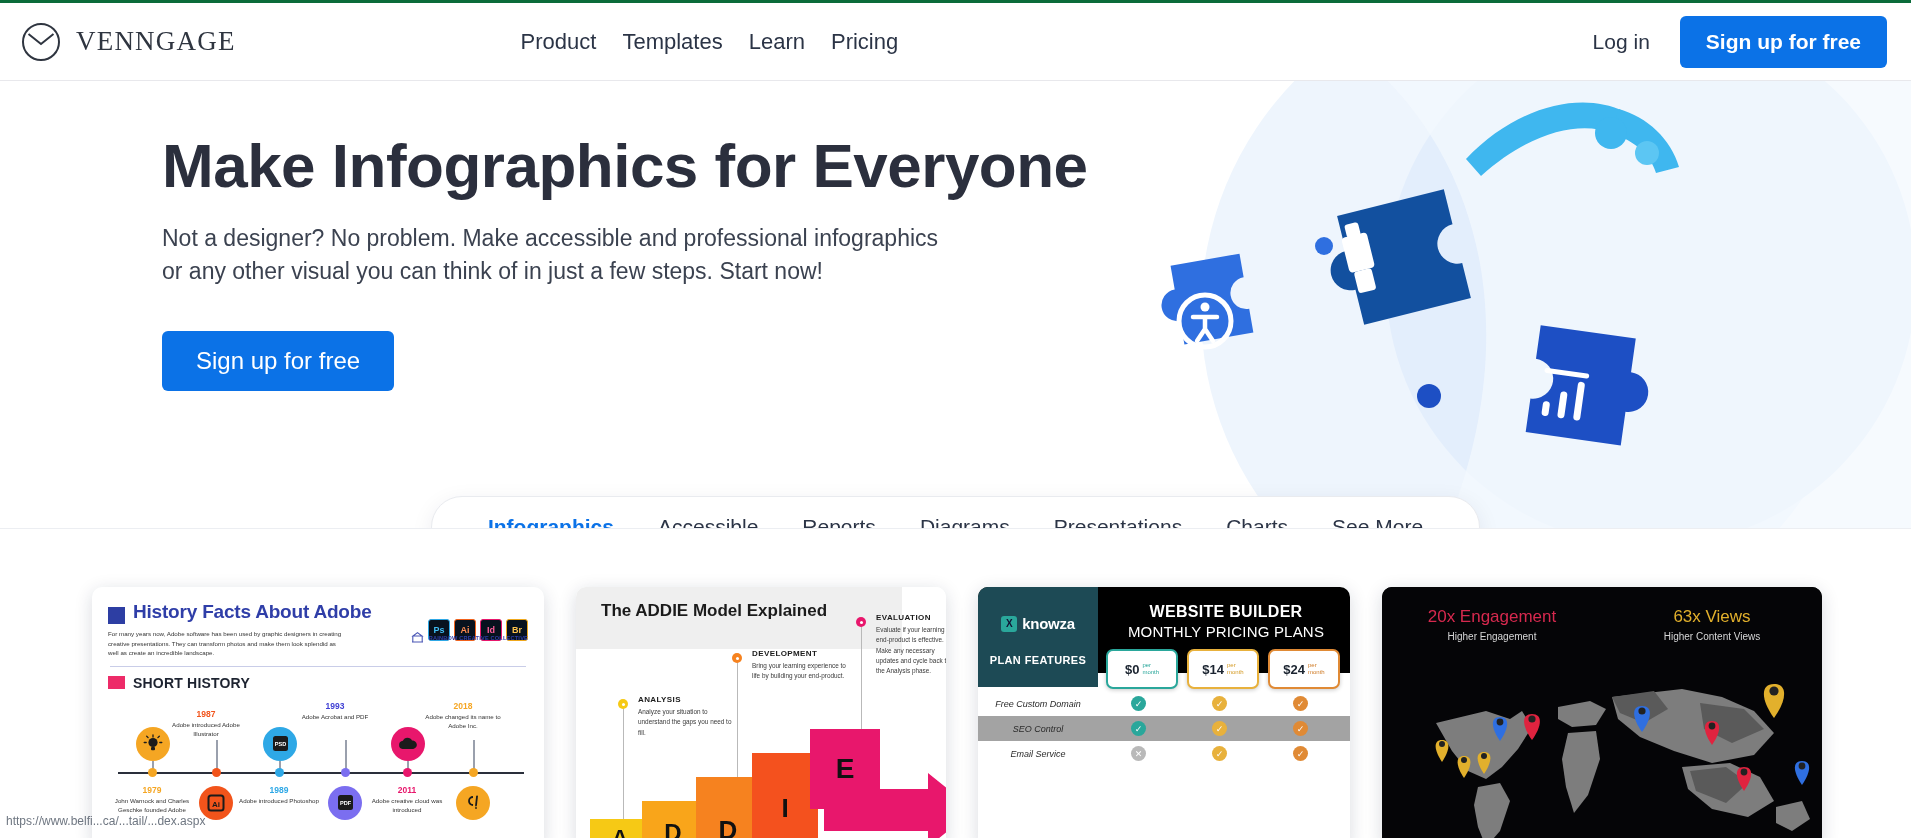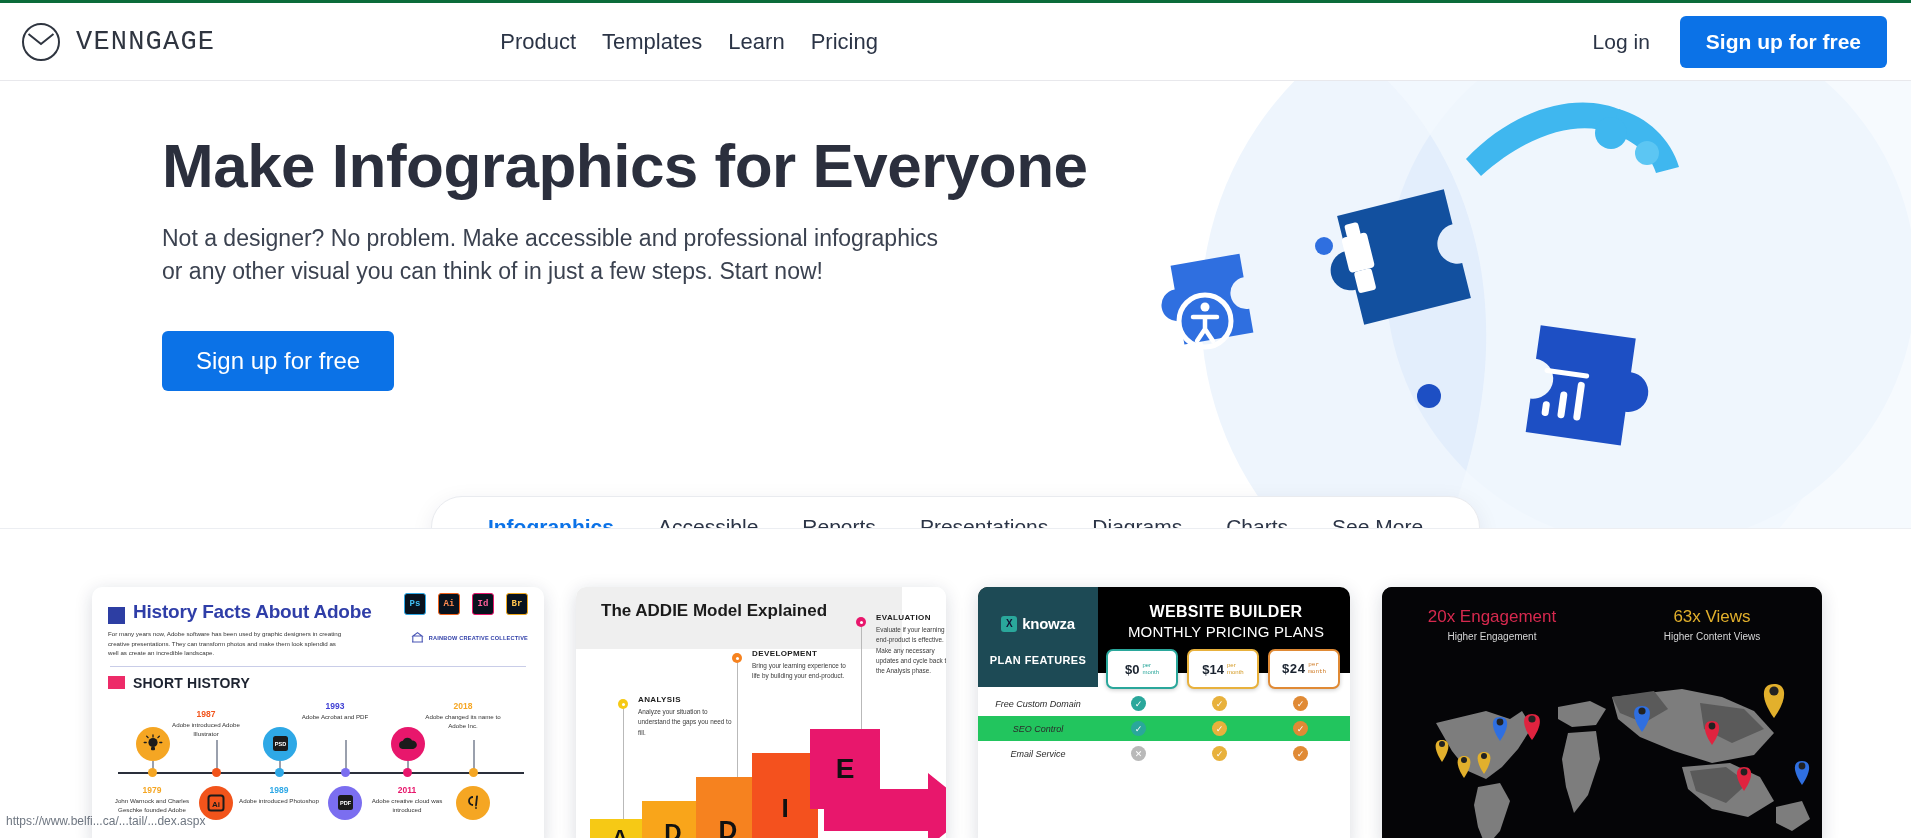--- a/index.html
+++ b/index.html
@@ -25,21 +25,21 @@
     position: relative;
     z-index: 30;
   }
   .brand { display: flex; align-items: center; gap: 14px; flex: 0 0 auto; }
   .brand-mark { width: 42px; height: 42px; }
   .brand-name {
     font-size: 27px;
     letter-spacing: 1.2px;
     color: #2f3540;
     font-weight: 400;
-    font-family: Liberation Mono, monospace;
+    font-family: Liberation Serif, serif;
   }
   .nav {
     display: flex;
     align-items: center;
     gap: 26px;
     margin-left: 285px;
   }
   .nav-item {
     font-size: 22px;
     color: #2b3446;
@@ -182,21 +182,21 @@
   .card-2 { width: 370px; }
   .card-3 { width: 372px; }
   .card-4 { width: 440px; background: #050507; }
 
   
   .c1 { padding: 14px 16px 0 16px; position: relative; height: 100%; }
   .c1-head { display: flex; align-items: flex-start; }
   .c1-bluebox { width: 17px; height: 17px; background: #2d3ea3; margin-top: 6px; margin-right: 8px; flex: 0 0 auto;}
   .c1-title { font-size: 19px; font-weight: bold; color: #2f3ea8; letter-spacing: -0.2px; font-family:"Liberation Sans", sans-serif;}
   .c1-desc { font-size: 6.2px; color: #333; line-height: 1.55; margin-top: 5px; max-width: 235px; }
-  .c1-adobe-icons { position: absolute; right: 16px; top: 6px; display: flex; gap: 12px; font-family: Liberation Mono, monospace; }
+  .c1-adobe-icons { position: absolute; right: 16px; top: 32px; display: flex; gap: 4px; }
   .adobe-ico {
     width: 22px; height: 22px; border-radius: 3px;
     display: flex; align-items: center; justify-content: center;
     font-size: 9px; font-weight: bold; color: #fff;
     background: #08121e;
   }
   .ico-ps { border: 1.6px solid #2ea8e6; color: #41bdf3; }
   .ico-ai { border: 1.6px solid #f2621b; color: #ff8b50; }
   .ico-id { border: 1.6px solid #e8176c; color: #ff5f9b; }
   .ico-br { border: 1.6px solid #f0a81b; color: #ffc44e; }
@@ -242,24 +242,24 @@
   .c3-plans { position:absolute; left:128px; top:62px; display:flex; gap:9px; }
   .plan {
     width:72px; height:40px; border-radius:7px;
     background:#fff; display:flex; align-items:center; justify-content:center; gap:3px;
     box-shadow:0 1px 4px rgba(0,0,0,0.22);
   }
   .plan-price { font-size:13px; font-weight:bold; color:#1b2430;}
   .plan-per { font-size:6px; line-height:1.15; }
   .plan.p0 { border:2px solid #2aa79b; } .plan.p0 .plan-per { color:#2aa79b; }
   .plan.p1 { border:2px solid #e8b13c; } .plan.p1 .plan-per { color:#d49a23; }
-  .plan.p2 { border:2px solid #e08a35;font-family:Liberation Mono, monospace; } .plan.p2 .plan-per { color:#cf7a24; }
+  .plan.p2 { border:2px solid #e08a35; } .plan.p2 .plan-per { color:#cf7a24; }
   .c3-rows { position:absolute; left:0; top:104px; width:100%; }
   .c3-row { display:flex; align-items:center; height:25px; }
-  .c3-row.alt { background:#22c55e; }
+  .c3-row.alt { background:#a3a3a3; }
   .c3-feat { width:120px; text-align:center; font-size:9px; font-style:italic; color:#2b2b2b;}
   .c3-cell { width:81px; display:flex; align-items:center; justify-content:center; }
   .chk { width:15px; height:15px; border-radius:50%; color:#fff; font-size:9px; display:flex; align-items:center; justify-content:center; }
 
   
   .c4 { position:relative; height:100%; background:#050507; overflow:hidden; }
   .c4-stats { display:flex; padding-top:20px; }
   .c4-stat { flex:1; text-align:center; }
   .c4-big { font-size:17px; }
   .c4-big.red { color:#d6294e; }
@@ -362,22 +362,22 @@
     <h1 class="hero-title">Make Infographics for Everyone</h1>
     <p class="hero-sub">Not a designer? No problem. Make accessible and professional infographics or any other visual you can think of in just a few steps. Start now!</p>
     <button class="hero-cta">Sign up for free</button>
   </div>
 
   <div class="tabs-wrap">
     <div class="tabs">
       <div class="tab active">Infographics</div>
       <div class="tab">Accessible</div>
       <div class="tab">Reports</div>
+      <div class="tab">Diagrams</div>
       <div class="tab">Presentations</div>
-      <div class="tab">Diagrams</div>
       <div class="tab">Charts</div>
       <div class="tab">See More</div>
     </div>
   </div>
 </section>
 
 <section class="gallery">
   <div class="cards">
 
     <div class="card card-1">

